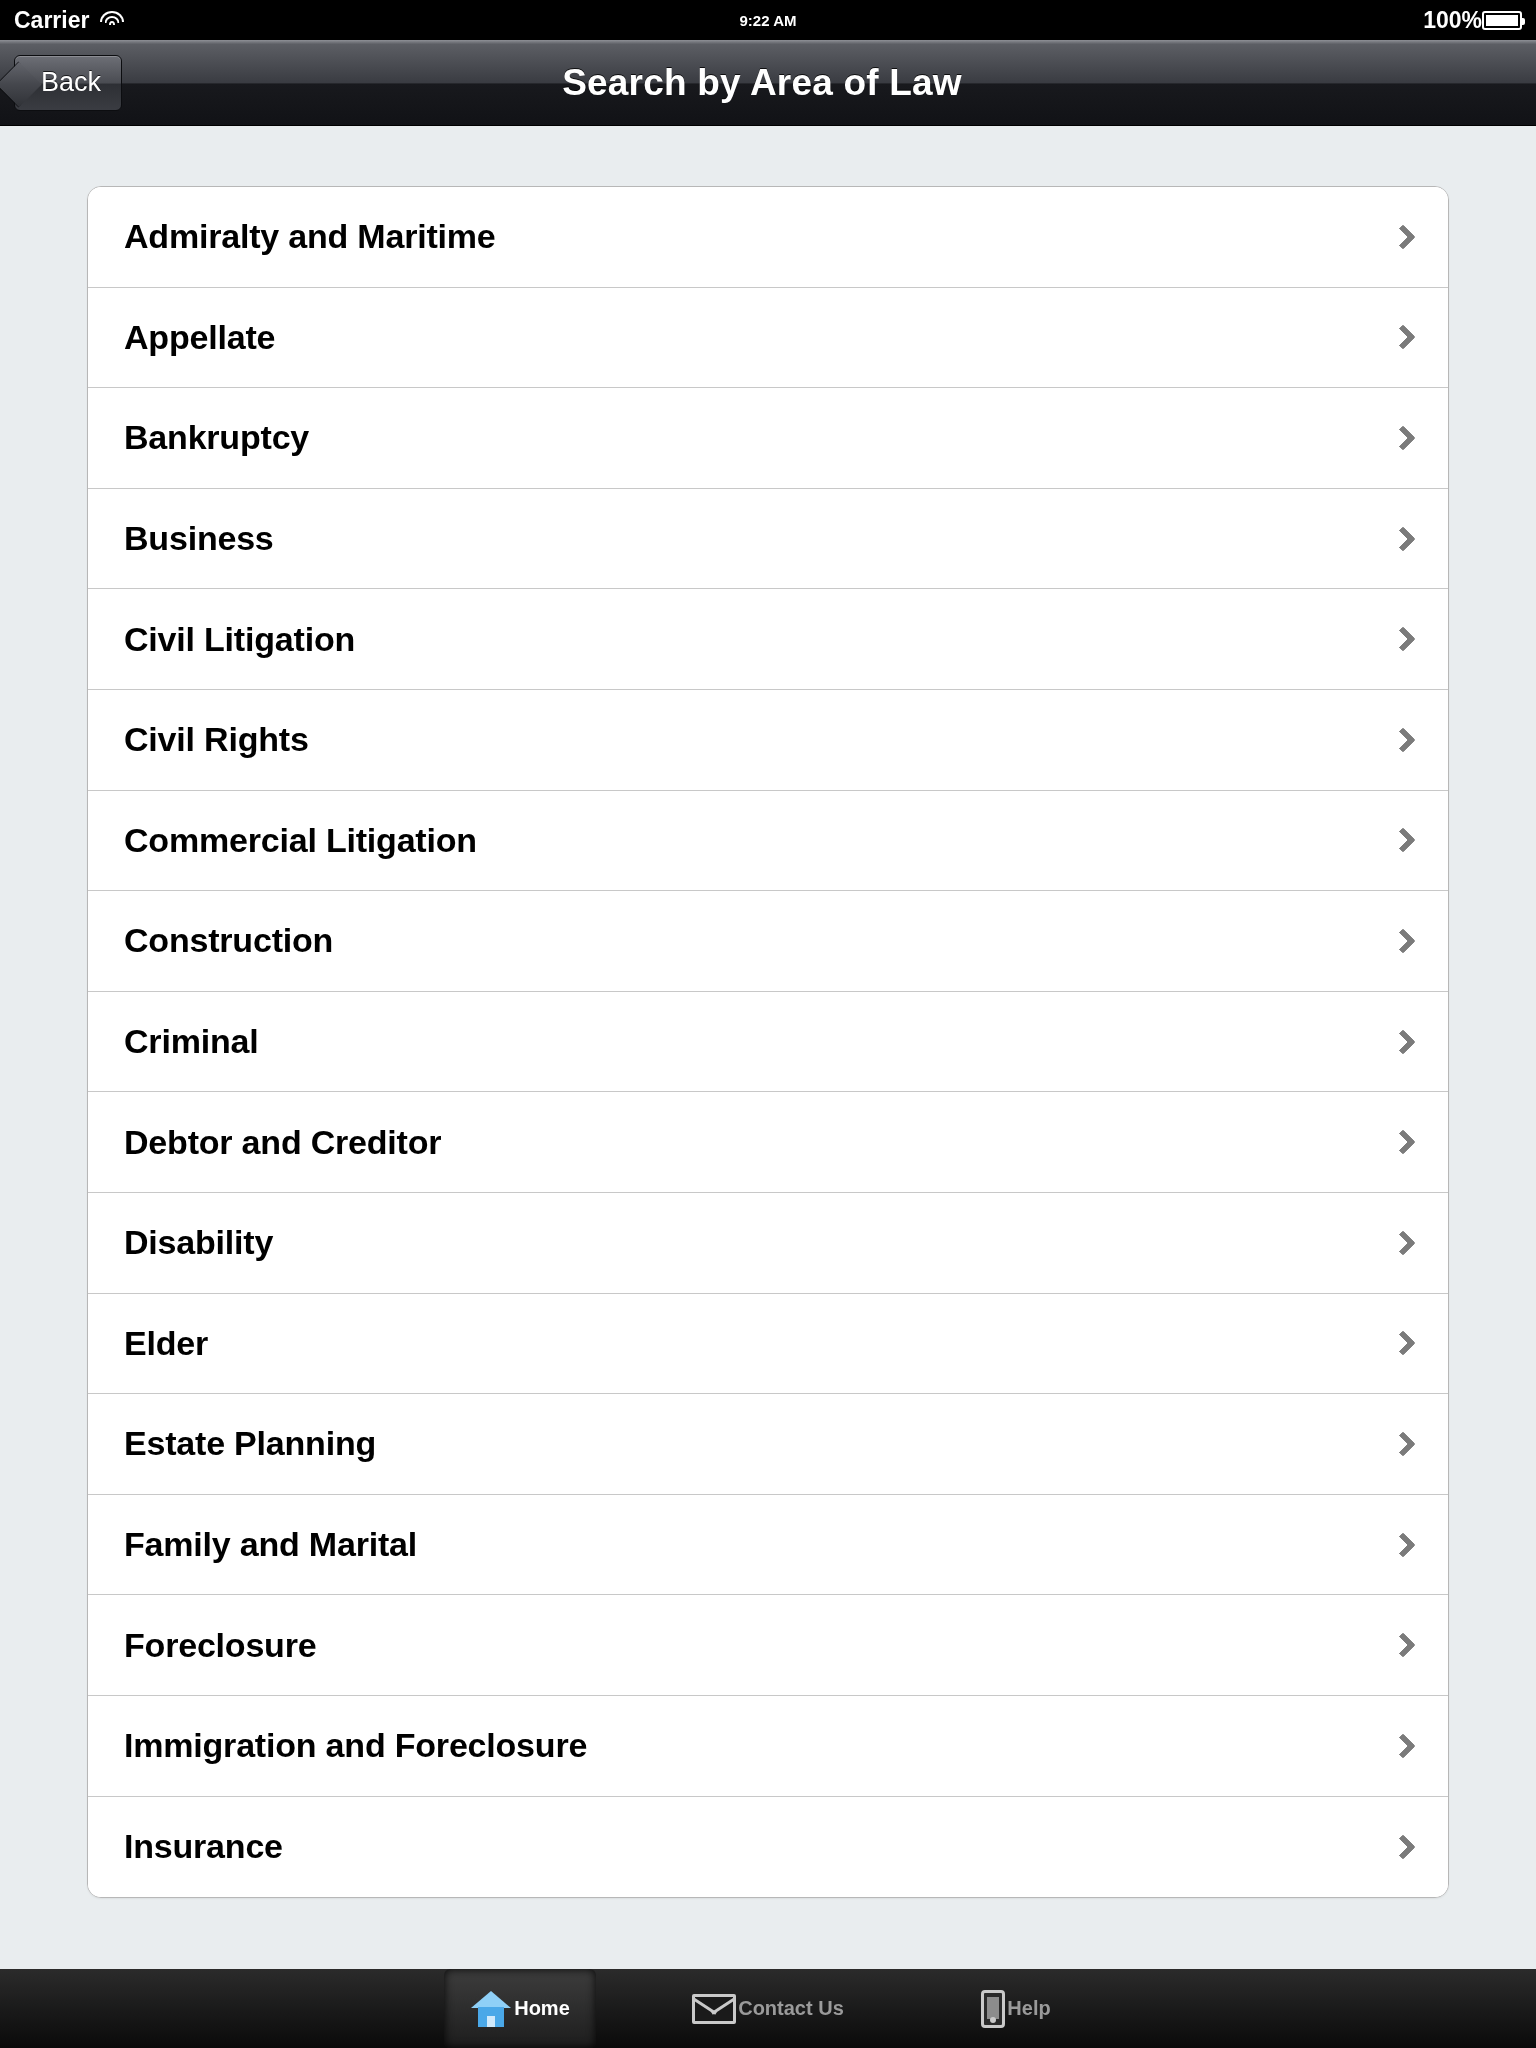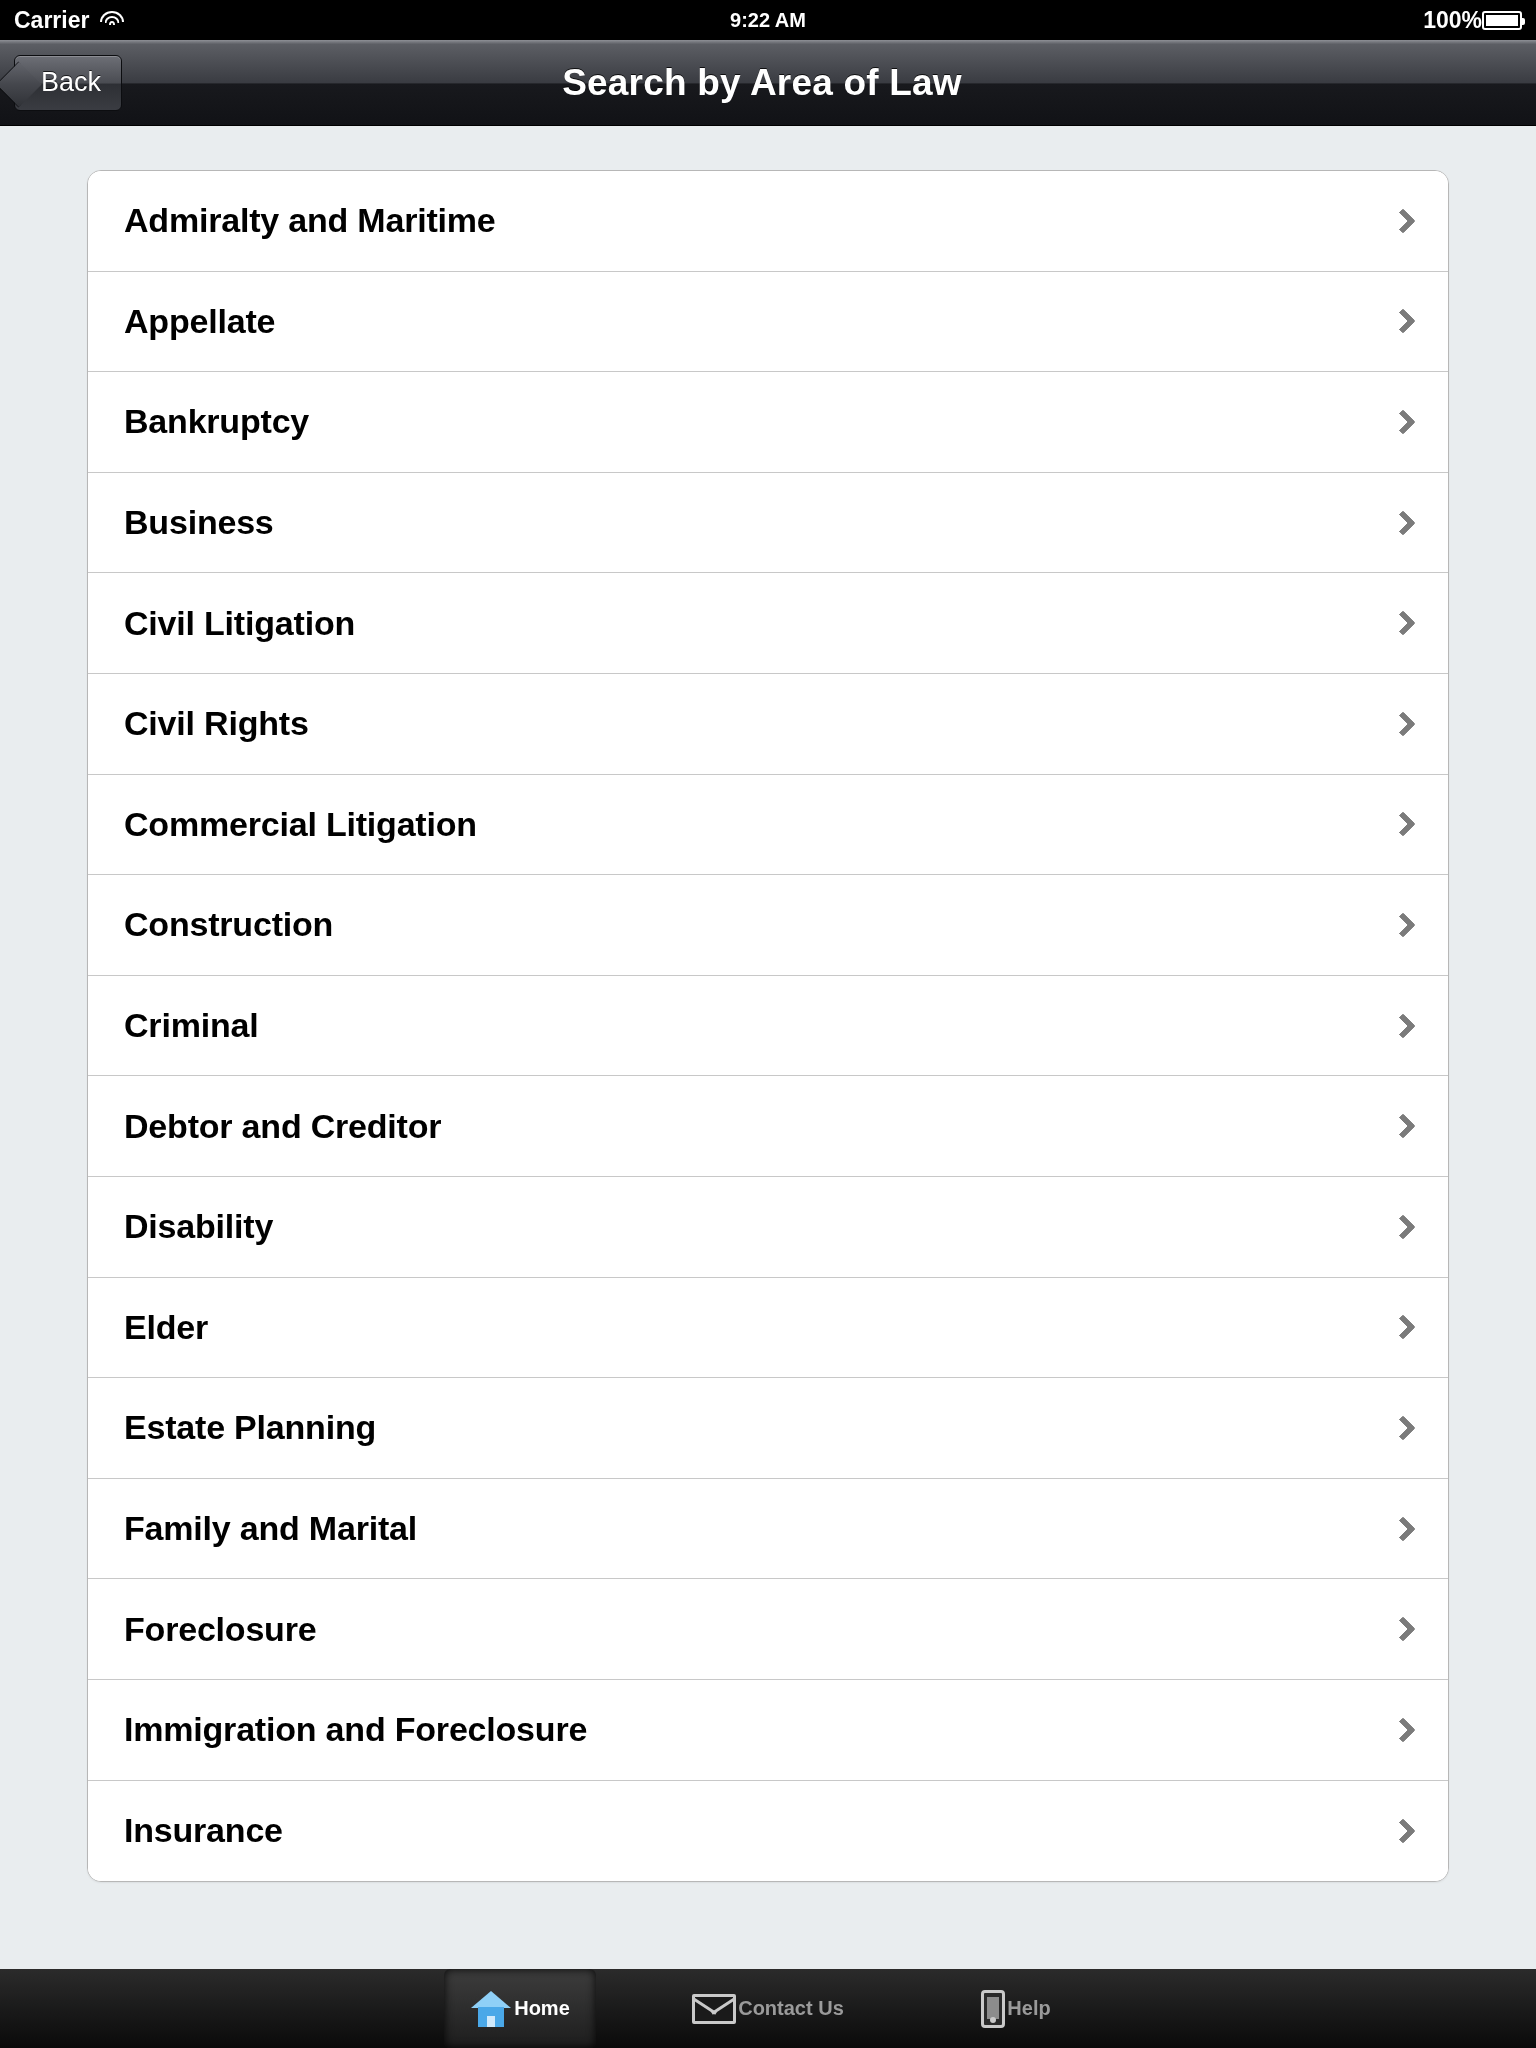--- a/index.html
+++ b/index.html
@@ -33,21 +33,21 @@
     border-bottom: none;
     border-radius: 50% 50% 0 0 / 100% 100% 0 0;
   }
   .wifi-icon .a1 { width: 24px; height: 11px; top: 1px; }
   .wifi-icon .a2 { width: 15px; height: 7px; top: 6px; }
   .wifi-icon .a3 { width: 6px; height: 4px; top: 11px; border-width: 2px; }
   .status-center {
     position: absolute;
     left: 0; right: 0;
     text-align: center;
-    font-size: 20px;
+    font-size: 15px;
     font-weight: bold;
     pointer-events: none;
   }
   .status-right {
     margin-left: auto;
     display: flex;
     align-items: center;
     gap: 0;
   }
   .battery {
@@ -124,21 +124,21 @@
   
   .content {
     position: absolute;
     top: 127px;
     left: 0;
     right: 0;
     bottom: 79px;
     overflow: hidden;
   }
   .list-wrap {
-    margin: 43px 87px 0 87px;
+    margin: 59px 87px 0 87px;
     background: #fff;
     border: 1px solid #b7b7b7;
     border-radius: 14px;
     overflow: hidden;
     box-shadow: 0 1px 2px rgba(0,0,0,.06);
   }
   .list-item {
     position: relative;
     height: 100.6px;
     display: flex;

